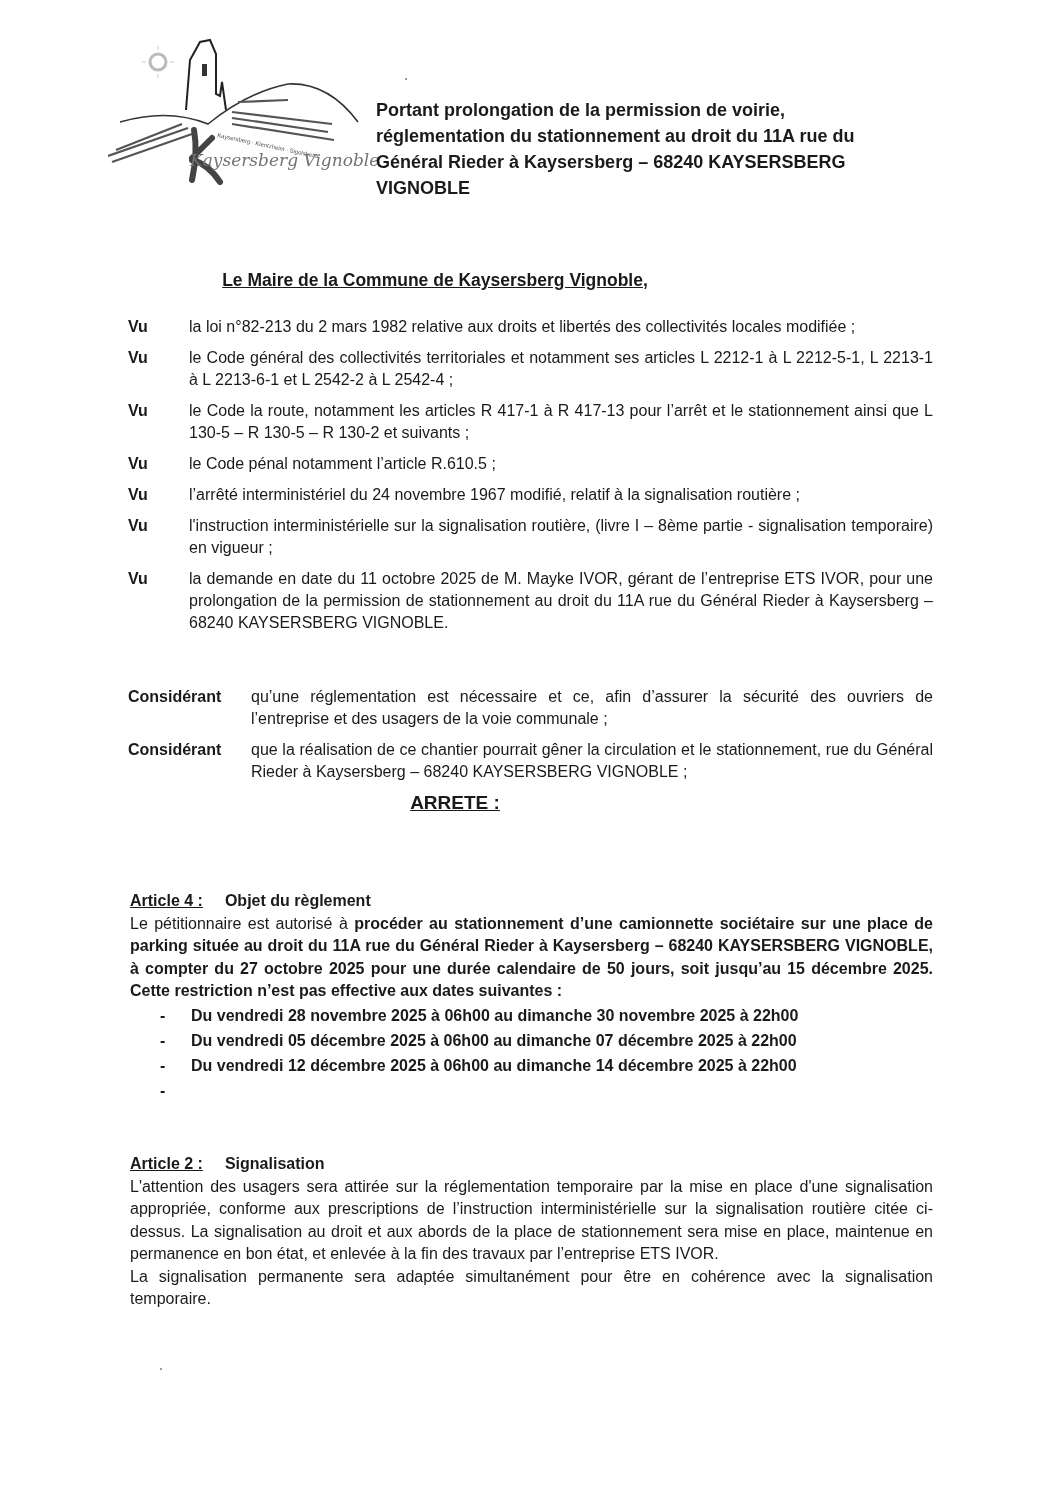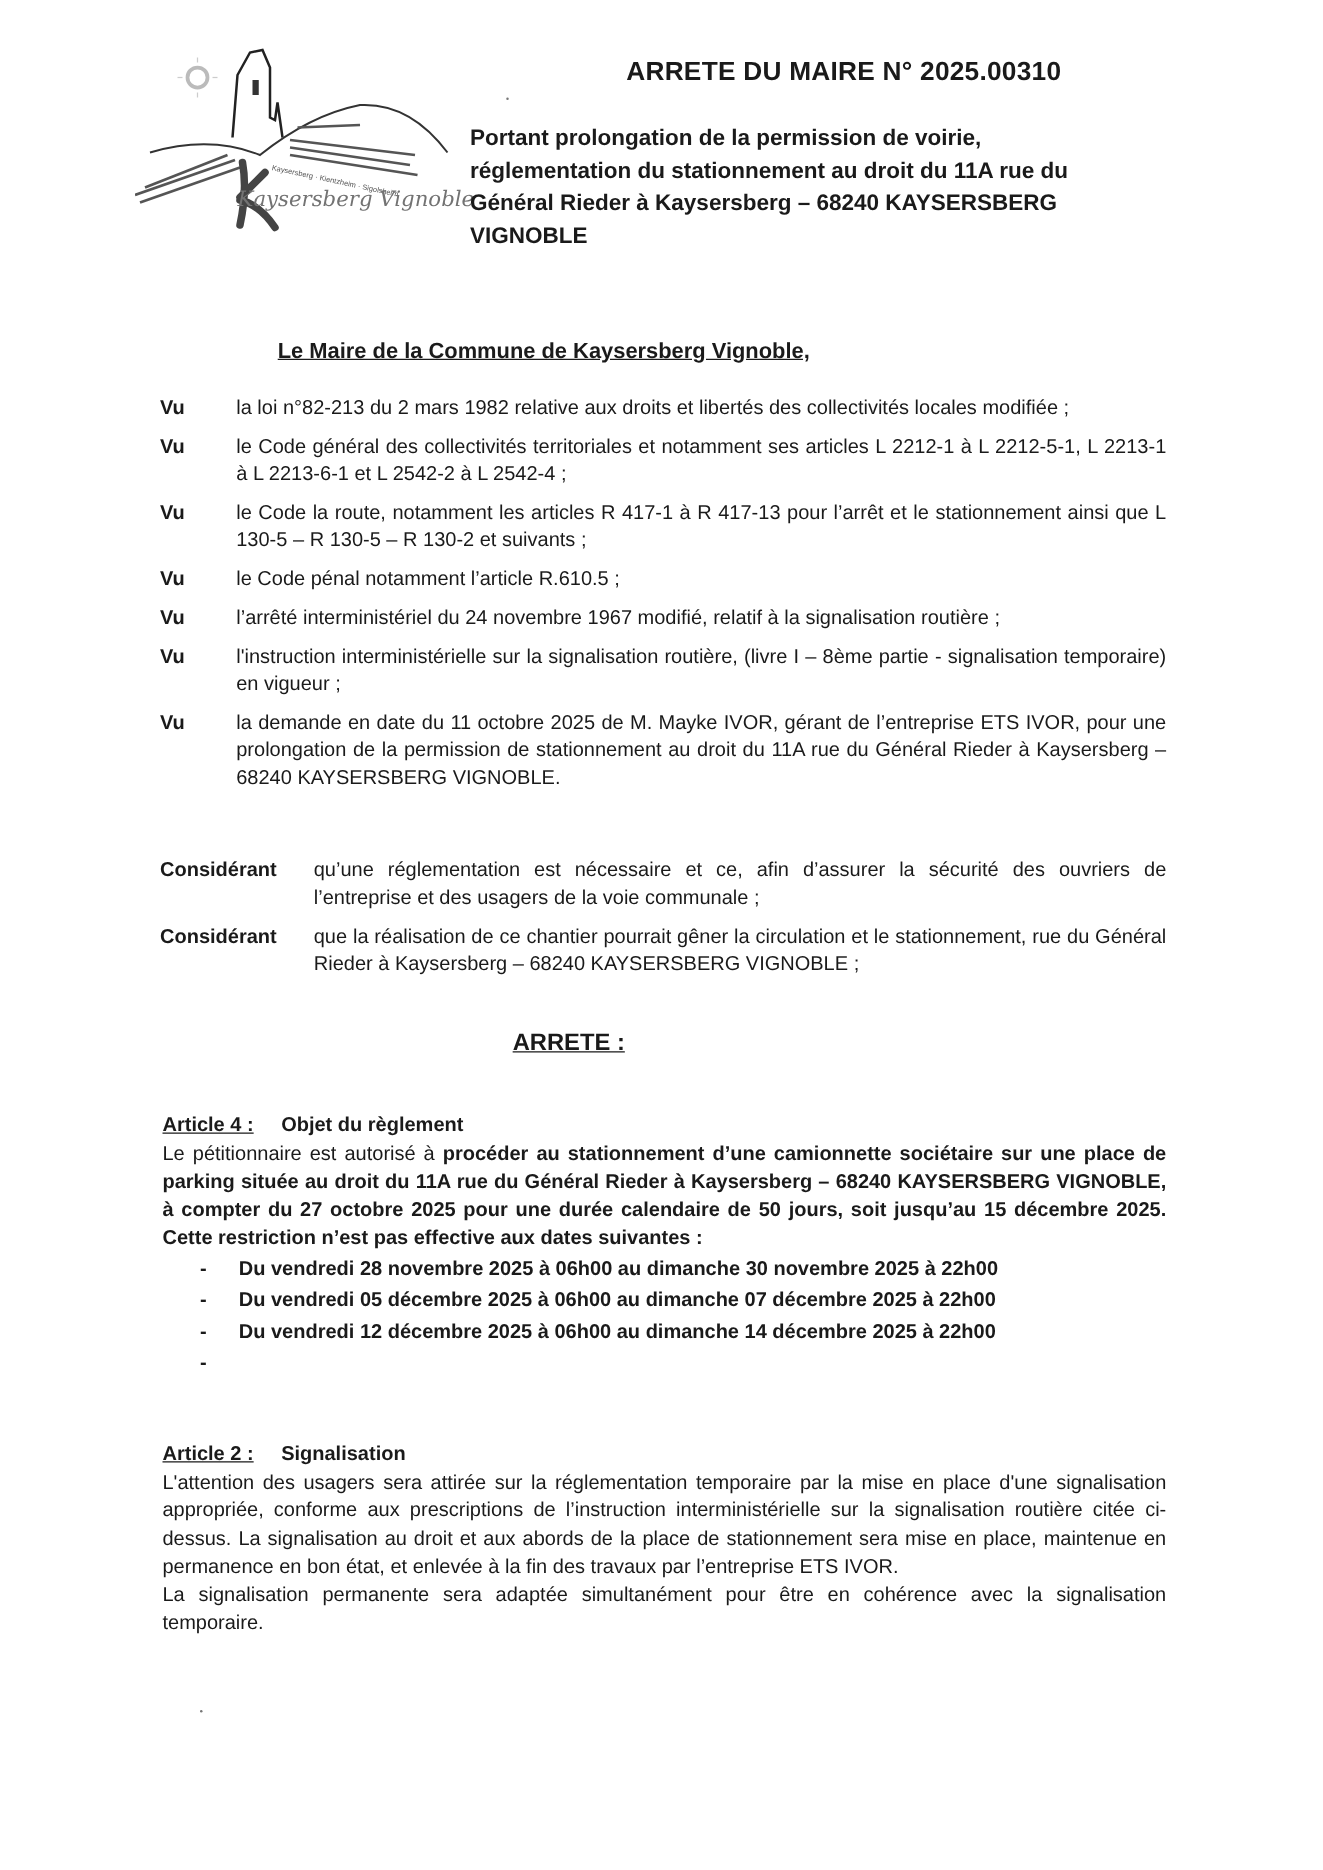--- a/index.html
+++ b/index.html
@@ -23,21 +23,21 @@
   .mayor span { text-decoration: underline; }
 
   .vu-block { position: absolute; left: 128px; top: 316px; width: 805px; }
   .row { display: flex; font-size: 16px; line-height: 22px; margin-bottom: 9px; }
   .row .lab { width: 61px; flex: none; font-weight: bold; }
   .row .txt { flex: 1; text-align: justify; }
 
   .cons-block { position: absolute; left: 128px; top: 686px; width: 805px; }
   .cons-block .row .lab { width: 123px; }
 
-  .arrete { position: absolute; left: 0; width: 910px; top: 824px; text-align: center;
+  .arrete { position: absolute; left: 0; width: 910px; top: 792px; text-align: center;
             font-size: 19px; font-weight: bold; }
   .arrete span { text-decoration: underline; }
 
   .article { position: absolute; left: 130px; width: 803px; font-size: 16px; line-height: 22.5px; }
   .art1 { top: 890px; }
   .art2 { top: 1153px; }
   .art-head { font-weight: bold; }
   .art-head .num { text-decoration: underline; margin-right: 22px; }
   .para { text-align: justify; }
   .bold { font-weight: bold; }
@@ -71,21 +71,20 @@
         <line x1="124" y1="80" x2="224" y2="92"></line>
         <line x1="124" y1="92" x2="226" y2="108"></line>
         <line x1="130" y1="70" x2="180" y2="68"></line>
       </g>
       <path d="M86 98 Q90 120 84 148 M84 126 Q100 110 104 106 M84 128 Q100 132 112 150" fill="none" stroke="#444" stroke-width="6" stroke-linecap="round"></path>
     </svg>
     <span class="logo-sub">Kaysersberg · Kientzheim · Sigolsheim</span>
     <span class="logo-text">Kaysersberg Vignoble</span>
   </div>
 
-  <div class="title">ARRETE DU MAIRE N° 2025.00310</div>
   <div class="subtitle">Portant prolongation de la permission de voirie, réglementation du stationnement au droit du 11A rue du Général Rieder à Kaysersberg – 68240 KAYSERSBERG VIGNOBLE</div>
 
   <div class="mayor">
     <span>Le Maire de la Commune de Kaysersberg Vignoble,</span>
   </div>
 
   <div class="vu-block">
     <div class="row">
       <span class="lab">Vu</span>
       <span class="txt">la loi n°82-213 du 2 mars 1982 relative aux droits et libertés des collectivités locales modifiée ;</span>

